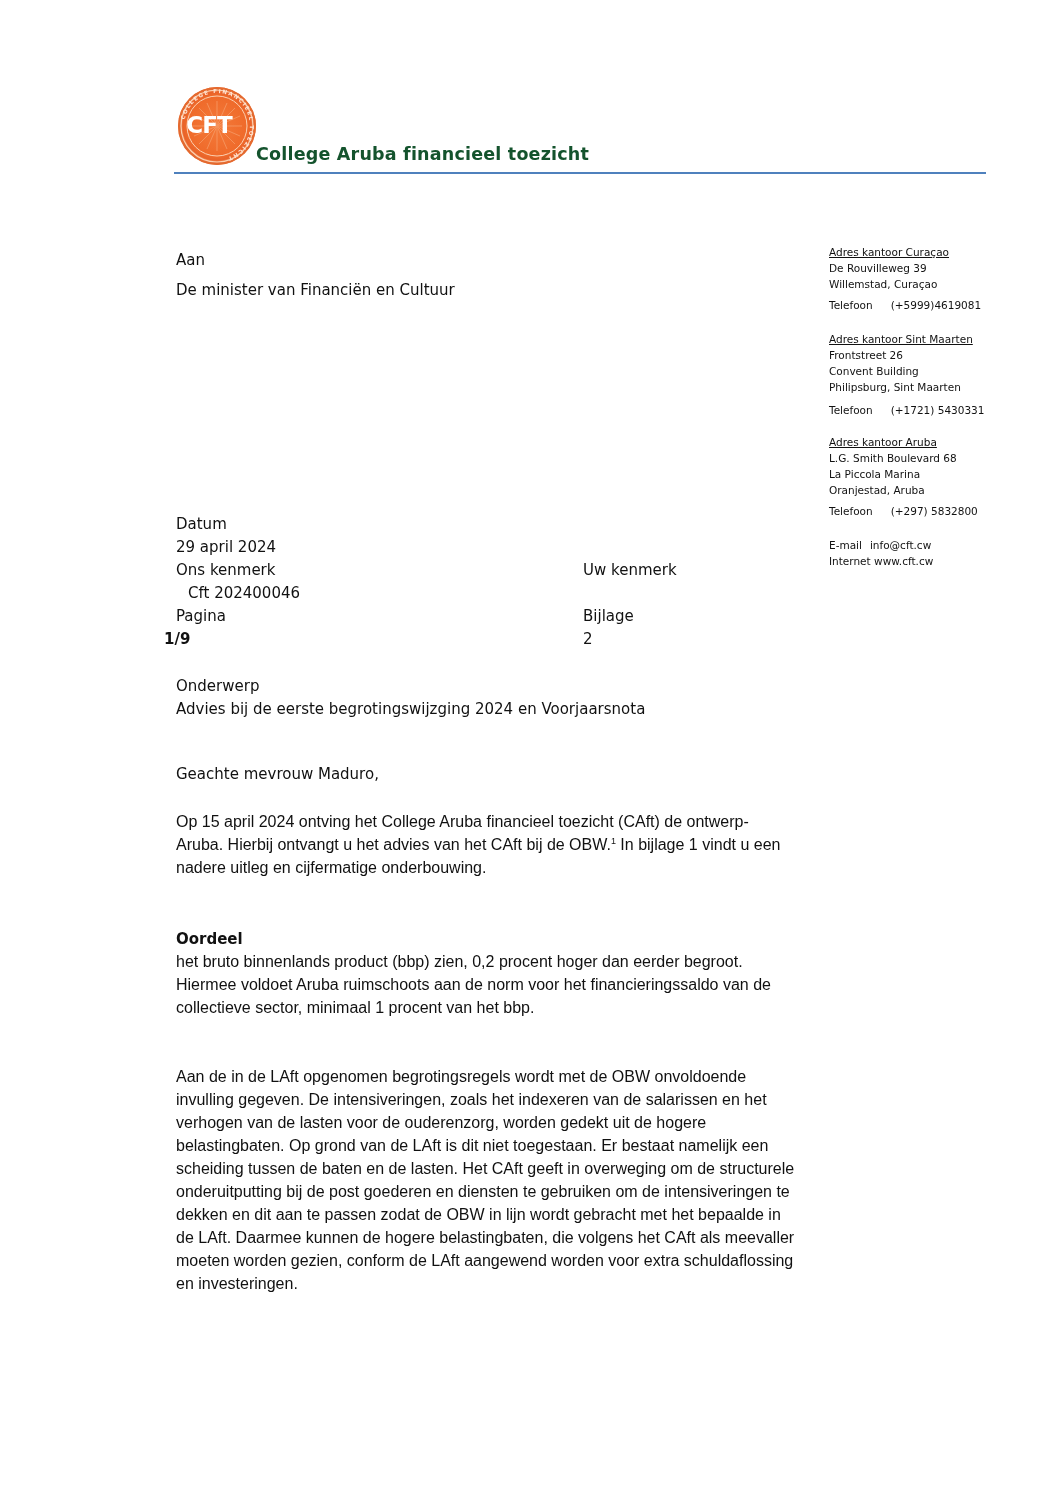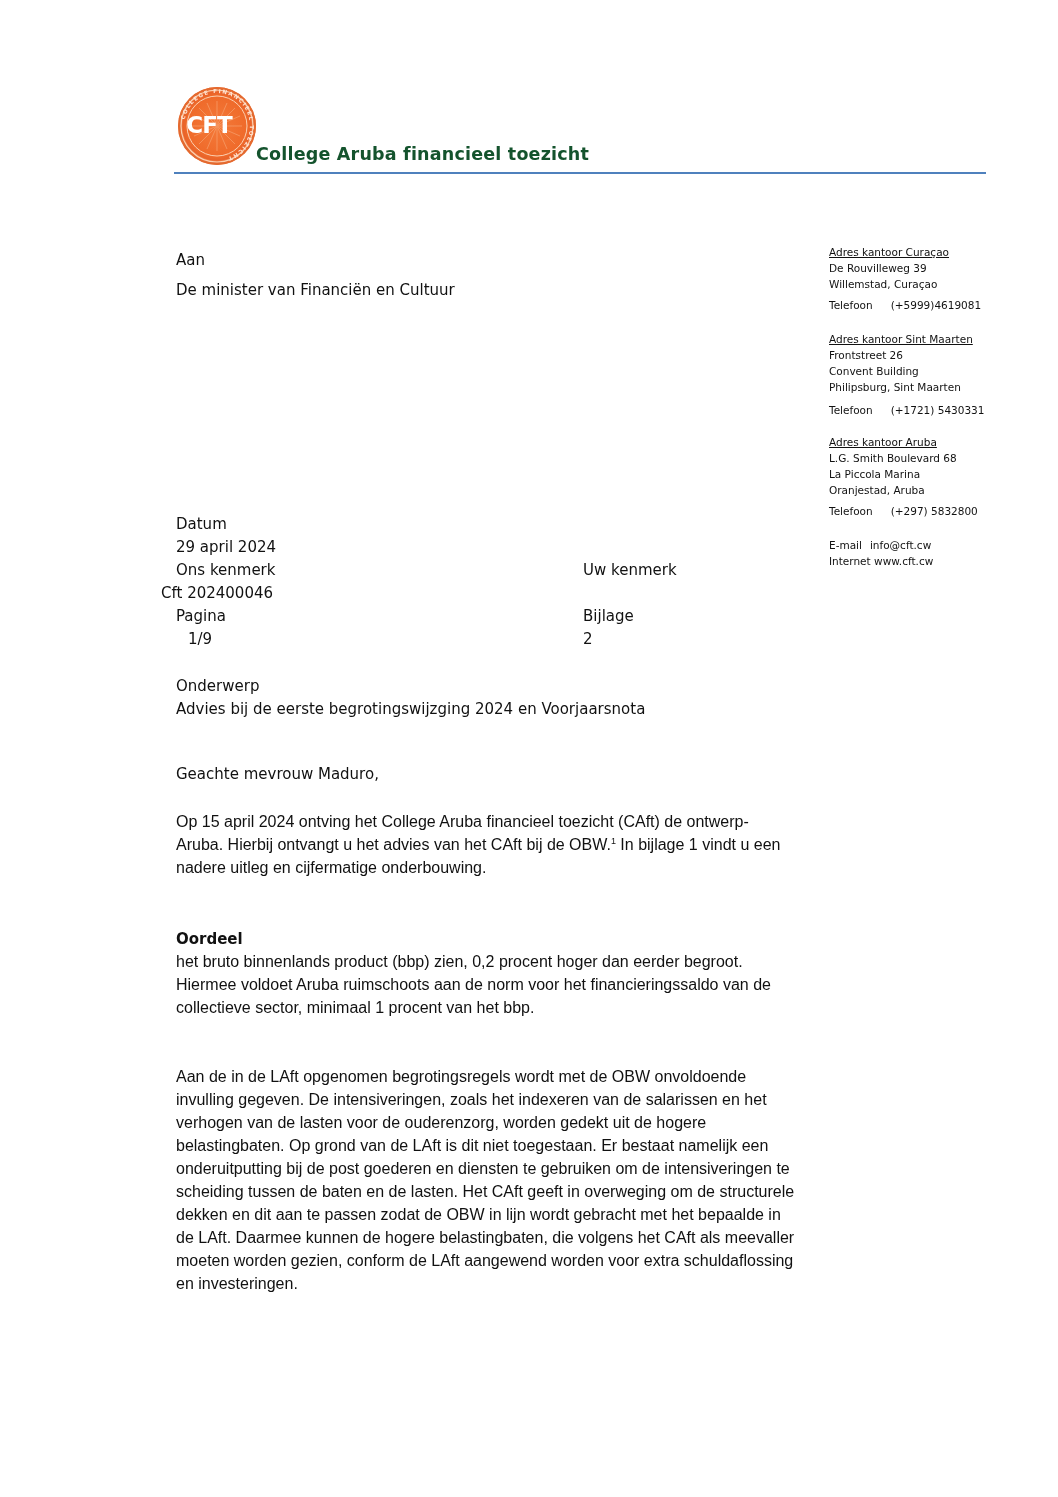--- a/index.html
+++ b/index.html
@@ -104,25 +104,25 @@
   </div>
   <div>
     <span>Internet</span> <span>www.cft.cw</span>
   </div>
 </div>
 
 <div class="abs txt" style="left:176px; top:513px;">Datum</div>
 <div class="abs txt" style="left:176px; top:536px;">29 april 2024</div>
 <div class="abs txt" style="left:176px; top:559px;">Ons kenmerk</div>
 <div class="abs txt" style="left:583px; top:559px;text-align:center;">Uw kenmerk</div>
-<div class="abs txt" style="left:161px; top:582px;">Cft 202400046</div>
+<div class="abs txt" style="left:188px; top:582px;">Cft 202400046</div>
 <div class="abs txt" style="left:583px; top:582px;"></div>
 <div class="abs txt" style="left:176px; top:605px;">Pagina</div>
 <div class="abs txt" style="left:583px; top:605px;">Bijlage</div>
-<div class="abs txt" style="left:188px; top:628px;">1/9</div>
+<div class="abs txt" style="left:164px; top:628px;font-weight:bold;">1/9</div>
 <div class="abs txt" style="left:583px; top:628px;">2</div>
 
 <div class="abs txt" style="left:176px; top:675px;">Onderwerp</div>
 <div class="abs txt" style="left:176px; top:698px;">Advies bij de eerste begrotingswijzging 2024 en Voorjaarsnota</div>
 
 <div class="abs txt" style="left:176px; top:763px;">Geachte mevrouw Maduro,</div>
 
 <div class="abs body-p" style="top:810px;">
   <span class="line">Op 15 april 2024 ontving het College Aruba financieel toezicht (CAft) de ontwerp-</span>
   <span class="line"><span>Aruba. Hierbij ontvangt u het advies van het CAft bij de OBW.</span><sup>1</sup><span> In bijlage 1 vindt u een</span></span>
@@ -134,19 +134,19 @@
   <span class="line">het bruto binnenlands product (bbp) zien, 0,2 procent hoger dan eerder begroot.</span>
   <span class="line">Hiermee voldoet Aruba ruimschoots aan de norm voor het financieringssaldo van de</span>
   <span class="line">collectieve sector, minimaal 1 procent van het bbp.</span>
 </div>
 
 <div class="abs body-p" style="top:1065px;">
   <span class="line">Aan de in de LAft opgenomen begrotingsregels wordt met de OBW onvoldoende</span>
   <span class="line">invulling gegeven. De intensiveringen, zoals het indexeren van de salarissen en het</span>
   <span class="line">verhogen van de lasten voor de ouderenzorg, worden gedekt uit de hogere</span>
   <span class="line">belastingbaten. Op grond van de LAft is dit niet toegestaan. Er bestaat namelijk een</span>
+  <span class="line">scheiding tussen de baten en de lasten. Het CAft geeft in overweging om de structurele</span>
   <span class="line">onderuitputting bij de post goederen en diensten te gebruiken om de intensiveringen te</span>
-  <span class="line">scheiding tussen de baten en de lasten. Het CAft geeft in overweging om de structurele</span>
   <span class="line">dekken en dit aan te passen zodat de OBW in lijn wordt gebracht met het bepaalde in</span>
   <span class="line">de LAft. Daarmee kunnen de hogere belastingbaten, die volgens het CAft als meevaller</span>
   <span class="line">moeten worden gezien, conform de LAft aangewend worden voor extra schuldaflossing</span>
   <span class="line">en investeringen.</span>
 </div>
 
 </body></html>

